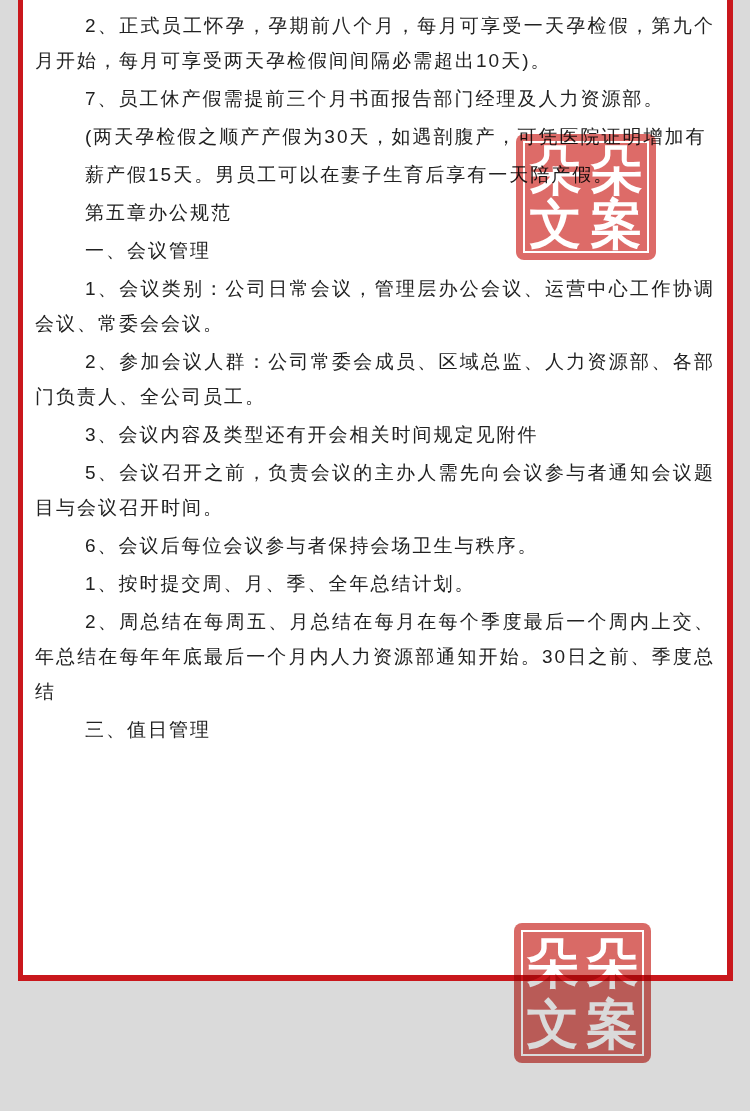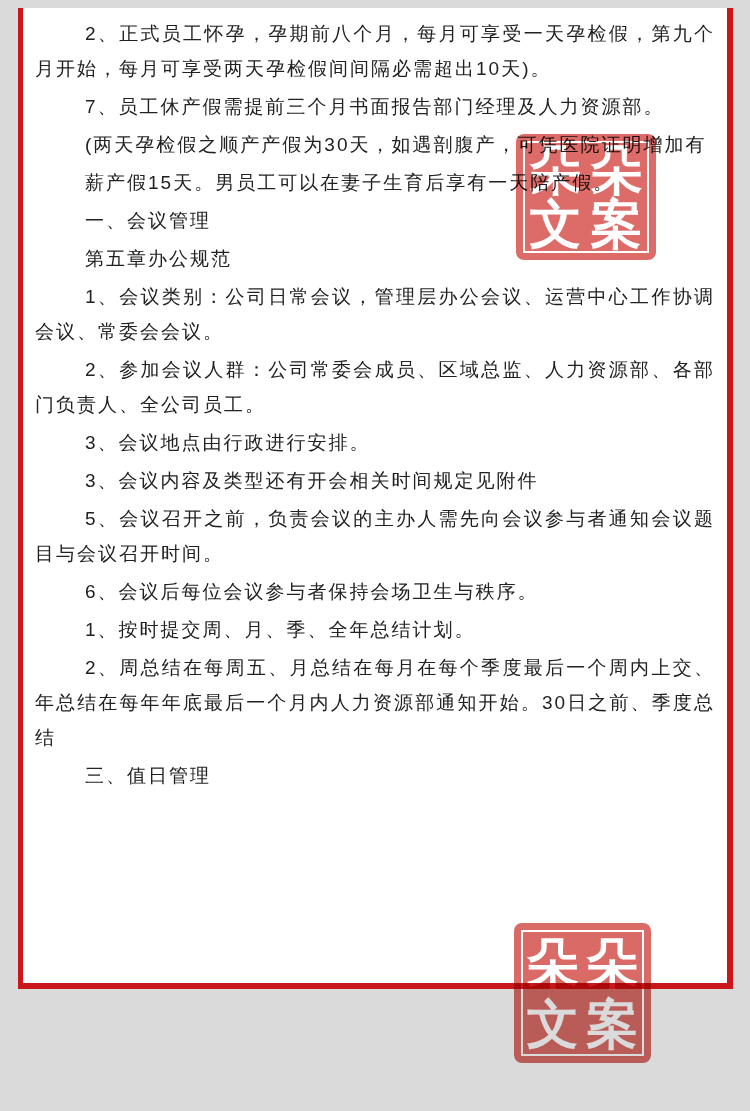--- a/index.html
+++ b/index.html
@@ -5,21 +5,21 @@
   html,body { margin:0; padding:0; }
   body {
     width:750px; height:1111px;
     position:relative;
     background:#dadada;
     font-family:"Liberation Sans","DejaVu Sans",sans-serif;
     overflow:hidden;
   }
   .page {
     position:absolute;
-    left:18px; top:8px;
+    left:18px; top:0;
     width:704px; height:975px;
     background:#ffffff;
     border-left:5px solid #c9171c;
     border-right:6px solid #c9171c;
     border-bottom:6px solid #c9171c;
     box-sizing:content-box;
   }
   .content {
     position:absolute;
     left:12px; top:0;
@@ -69,25 +69,24 @@
 </style>
 </head>
 <body>
 
 <div class="page">
   <div class="content">
       <p class="para indent">2、正式员工怀孕，孕期前八个月，每月可享受一天孕检假，第九个月开始，每月可享受两天孕检假间间隔必需超出10天)。</p>
       <p class="para indent">7、员工休产假需提前三个月书面报告部门经理及人力资源部。</p>
       <p class="para indent">(两天孕检假之顺产产假为30天，如遇剖腹产，可凭医院证明增加有</p>
       <p class="para indent">薪产假15天。男员工可以在妻子生育后享有一天陪产假。</p>
+      <p class="para indent">第五章办公规范</p>
       <p class="para indent">一、会议管理</p>
-      <p class="para indent">第五章办公规范</p>
       <p class="para indent">1、会议类别：公司日常会议，管理层办公会议、运营中心工作协调会议、常委会会议。</p>
       <p class="para indent">2、参加会议人群：公司常委会成员、区域总监、人力资源部、各部门负责人、全公司员工。</p>
-      <p class="para indent">3、会议地点由行政进行安排。</p>
       <p class="para indent">3、会议内容及类型还有开会相关时间规定见附件</p>
       <p class="para indent">5、会议召开之前，负责会议的主办人需先向会议参与者通知会议题目与会议召开时间。</p>
       <p class="para indent">6、会议后每位会议参与者保持会场卫生与秩序。</p>
       <p class="para indent">1、按时提交周、月、季、全年总结计划。</p>
       <p class="para indent">2、周总结在每周五、月总结在每月在每个季度最后一个周内上交、年总结在每年年底最后一个月内人力资源部通知开始。30日之前、季度总结</p>
       <p class="para indent">三、值日管理</p>
     </div>
 </div>
 
 <div class="stamp stamp-1" style="background: rgb(221, 107, 104);">

